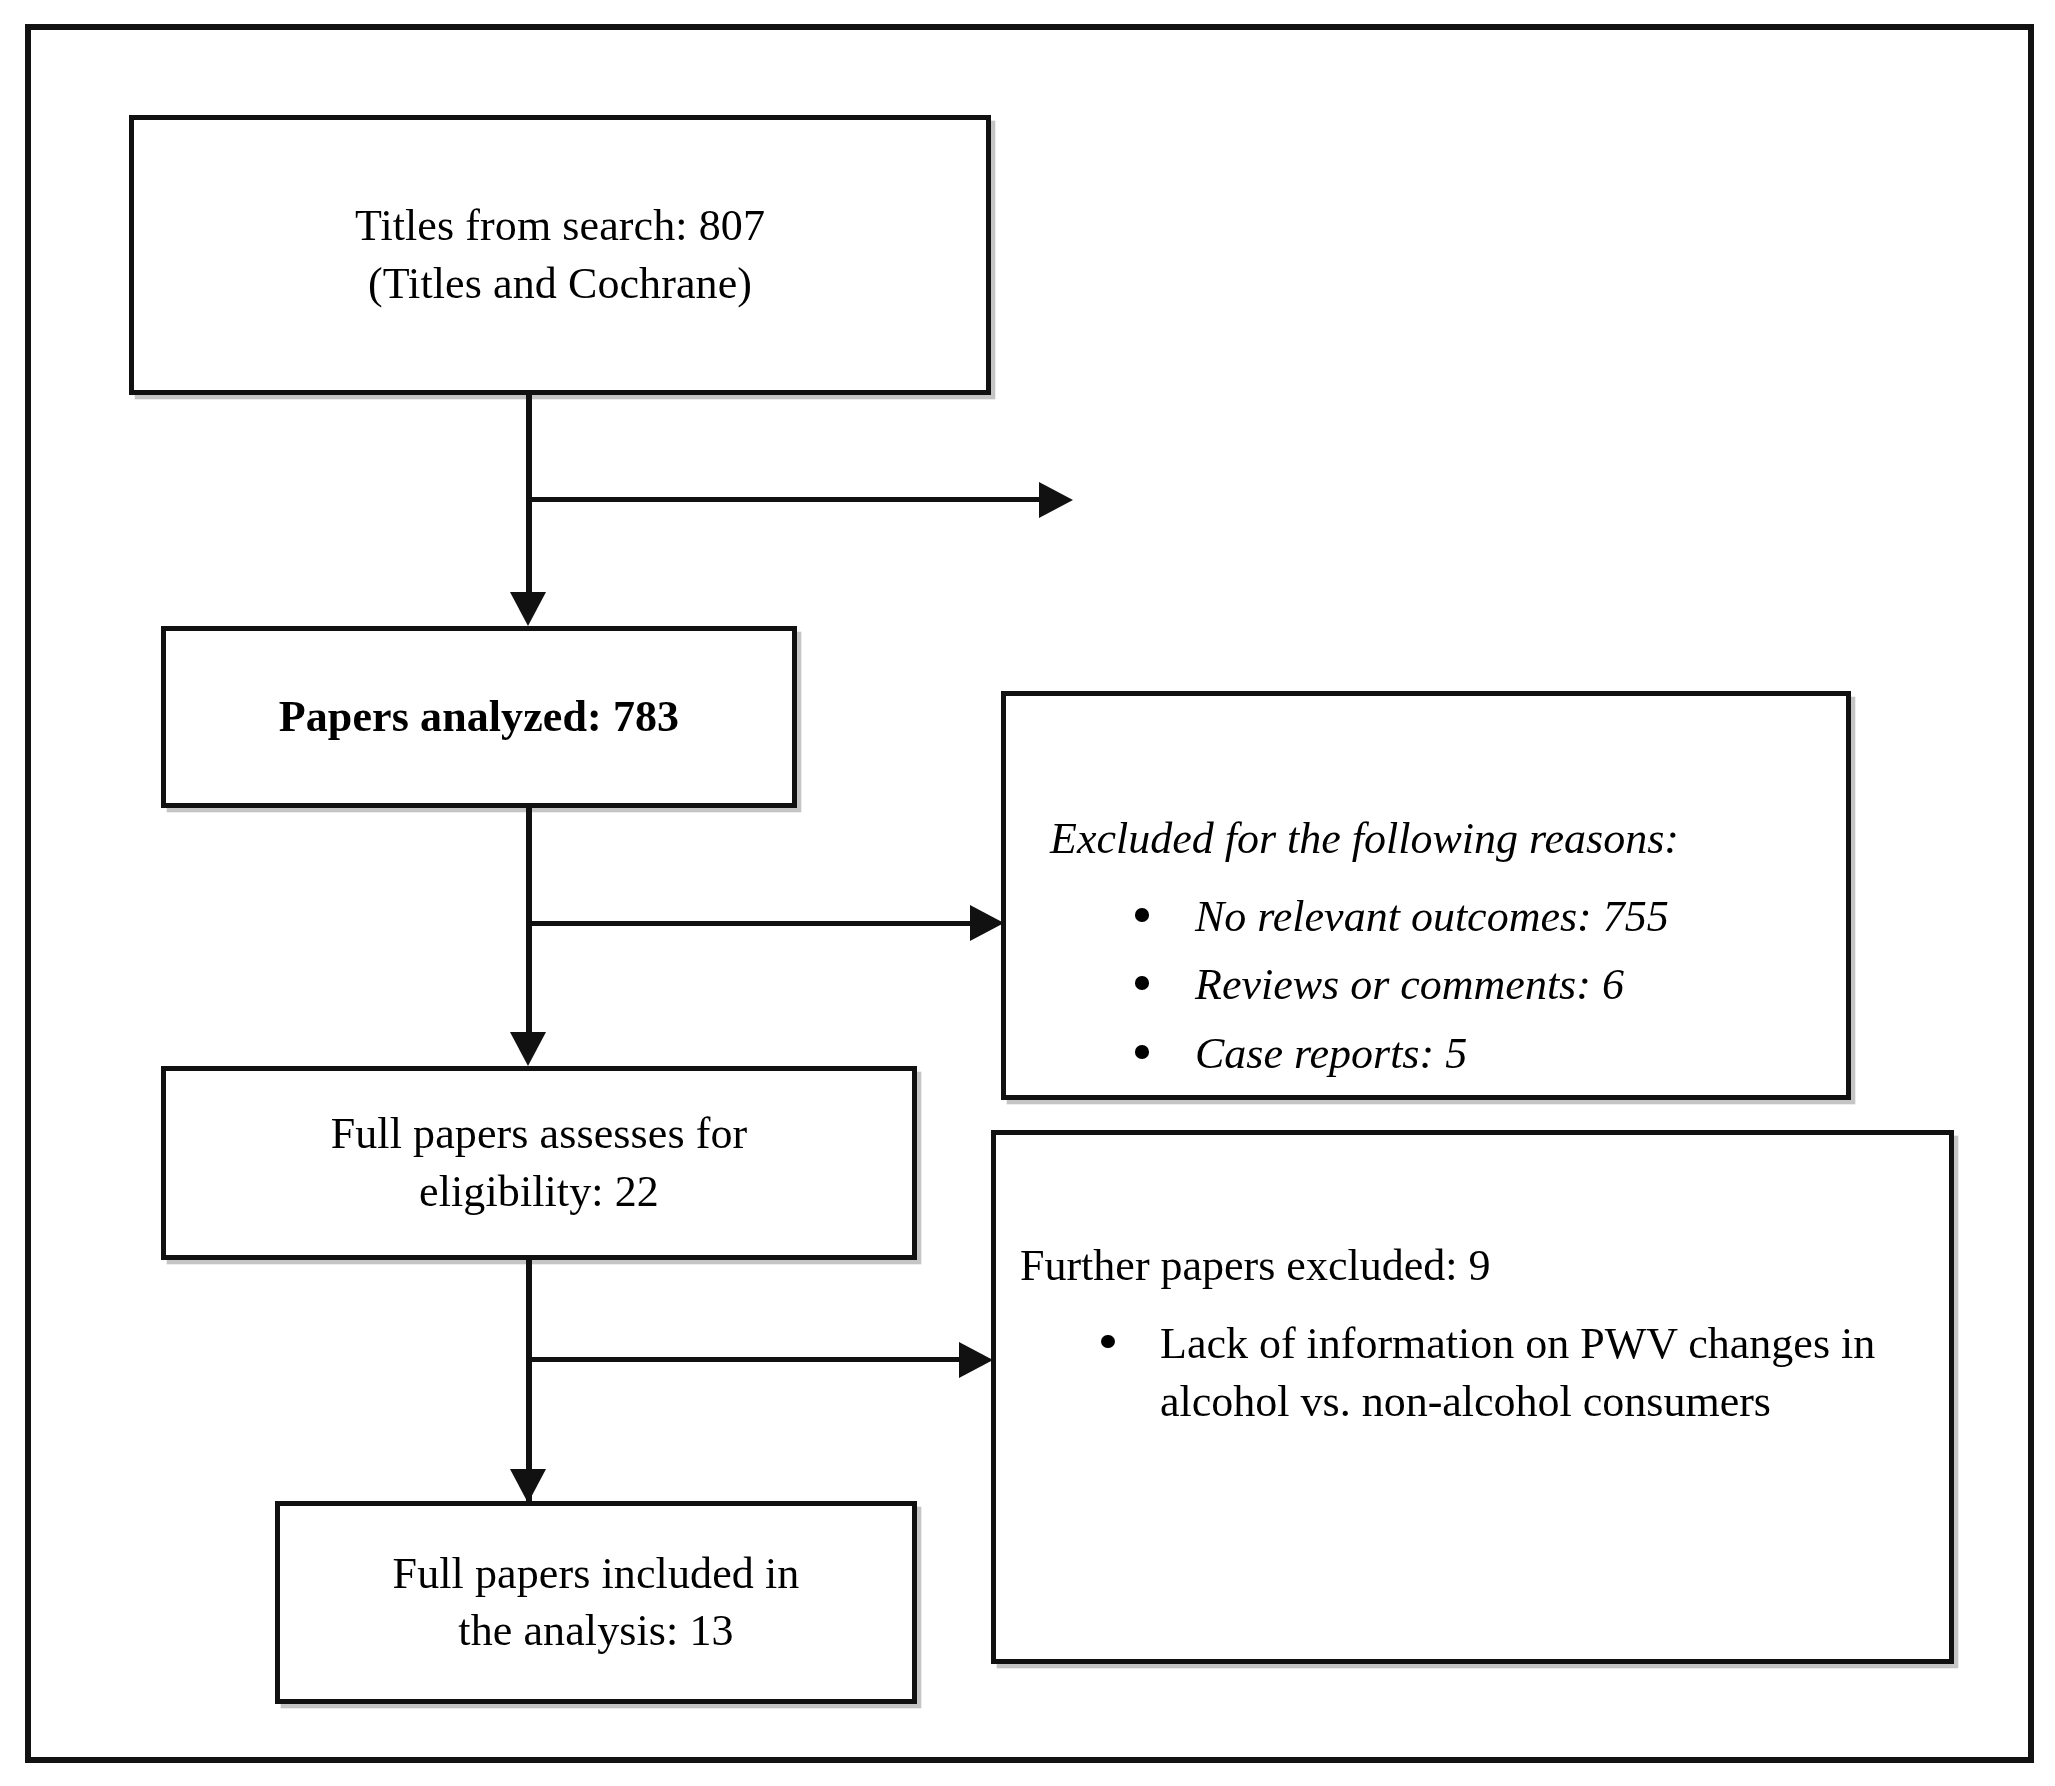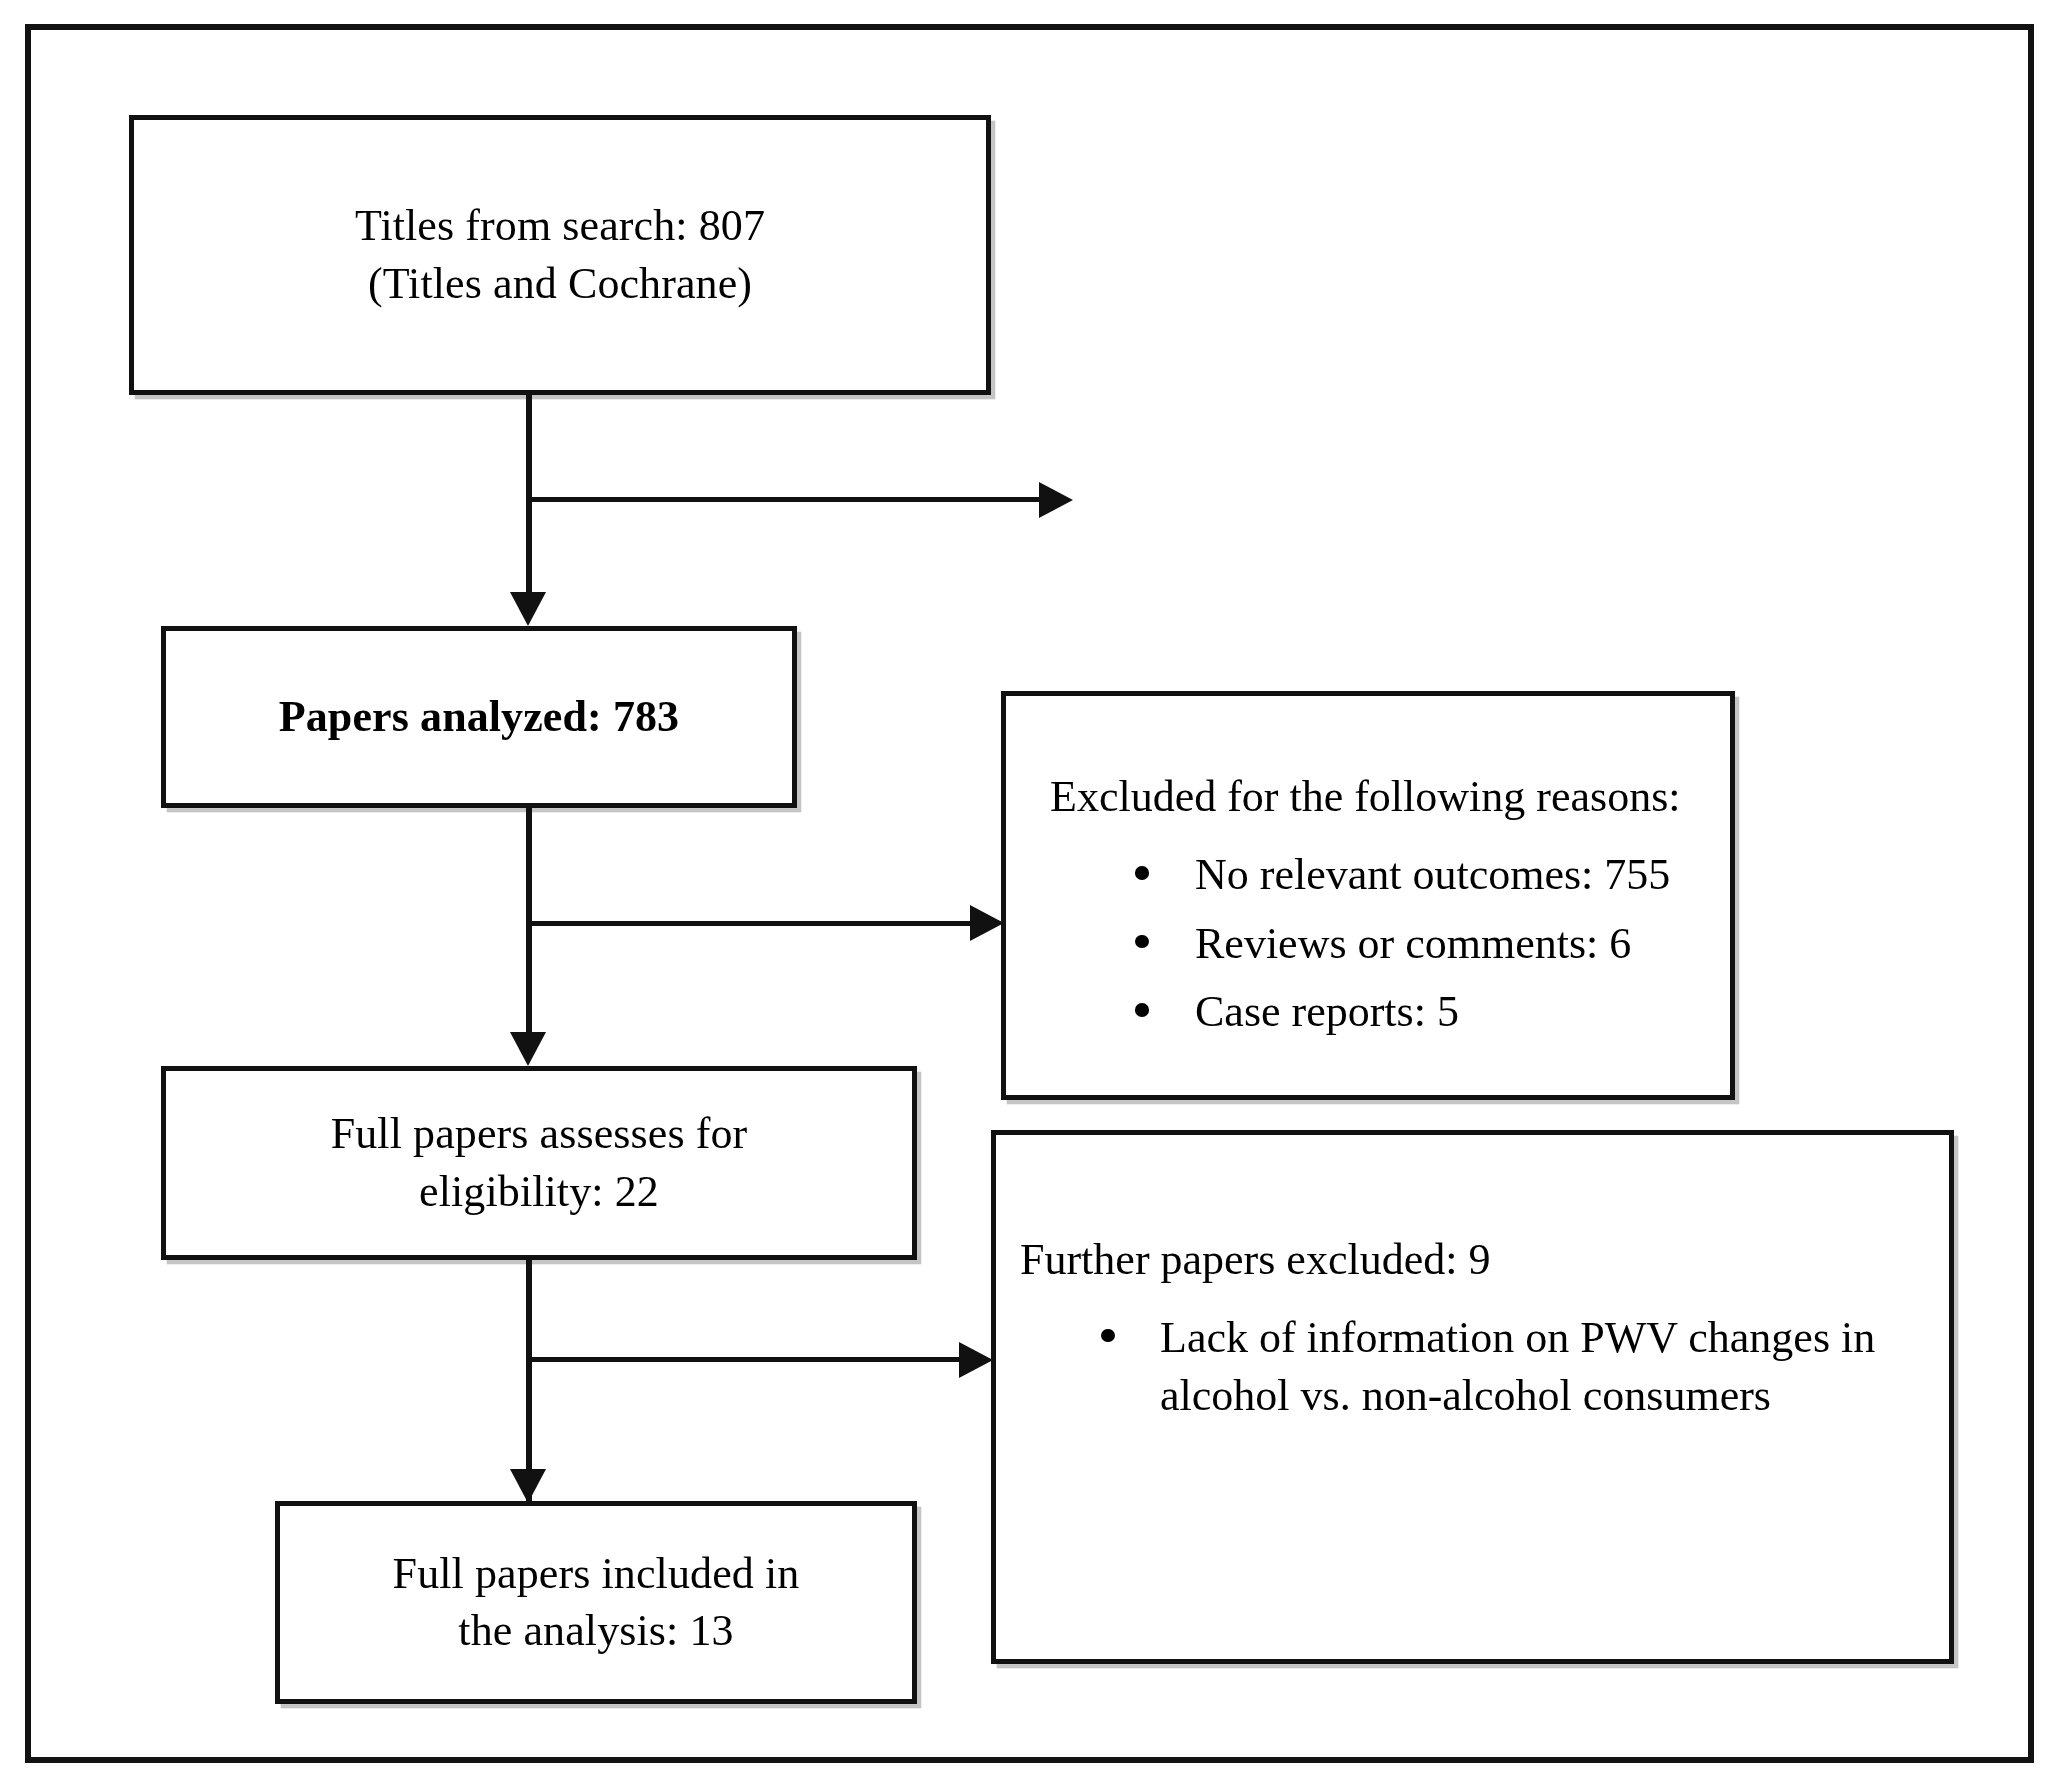--- a/index.html
+++ b/index.html
@@ -127,21 +127,21 @@
     <div class="flow-box center" style="left:98px; top:85px; width:862px; height:280px;">
       <div class="box-line">Titles from search: 807</div>
       <div class="box-line">(Titles and Cochrane)</div>
     </div>
 
 
     <div class="flow-box center" style="left:130px; top:596px; width:636px; height:182px;font-weight:bold;">
       <div class="box-line">Papers analyzed: 783</div>
     </div>
 
-    <div class="flow-box left" style="left:970px; top:661px; width:734px; height:409px; justify-content:center; padding-top:31px;">
+    <div class="flow-box left" style="left:970px; top:661px; width:850px; height:409px; justify-content:flex-end; padding-top:31px;font-style:italic;">
       <div class="box-head">Excluded for the following reasons:</div>
       <ul class="bullets">
         <li class="bullet-item">
           <span class="dot"></span>
           <span>No relevant outcomes: 755</span>
         </li>
         <li class="bullet-item">
           <span class="dot"></span>
           <span>Reviews or comments: 6</span>
         </li>
@@ -151,21 +151,21 @@
         </li>
       </ul>
     </div>
 
     <div class="flow-box center" style="left:130px; top:1036px; width:756px; height:194px;">
       <div class="box-line">Full papers assesses for</div>
       <div class="box-line">eligibility: 22</div>
     </div>
 
     <div class="flow-box left" style="left:960px; top:1100px; width:963px; height:534px; justify-content:flex-start; padding-top:96px;">
-      <div class="box-head" style="padding-left:24px;">Further papers excluded: 9</div>
+      <div class="box-head" style="padding-left:24px;margin-top:6px;">Further papers excluded: 9</div>
       <ul class="bullets">
         <li class="bullet-item wide">
           <span class="dot"></span>
           <span>Lack of information on PWV changes in alcohol vs. non-alcohol consumers</span>
         </li>
       </ul>
     </div>
 
     <div class="flow-box center" style="left:244px; top:1471px; width:642px; height:203px;">
       <div class="box-line">Full papers included in</div>

